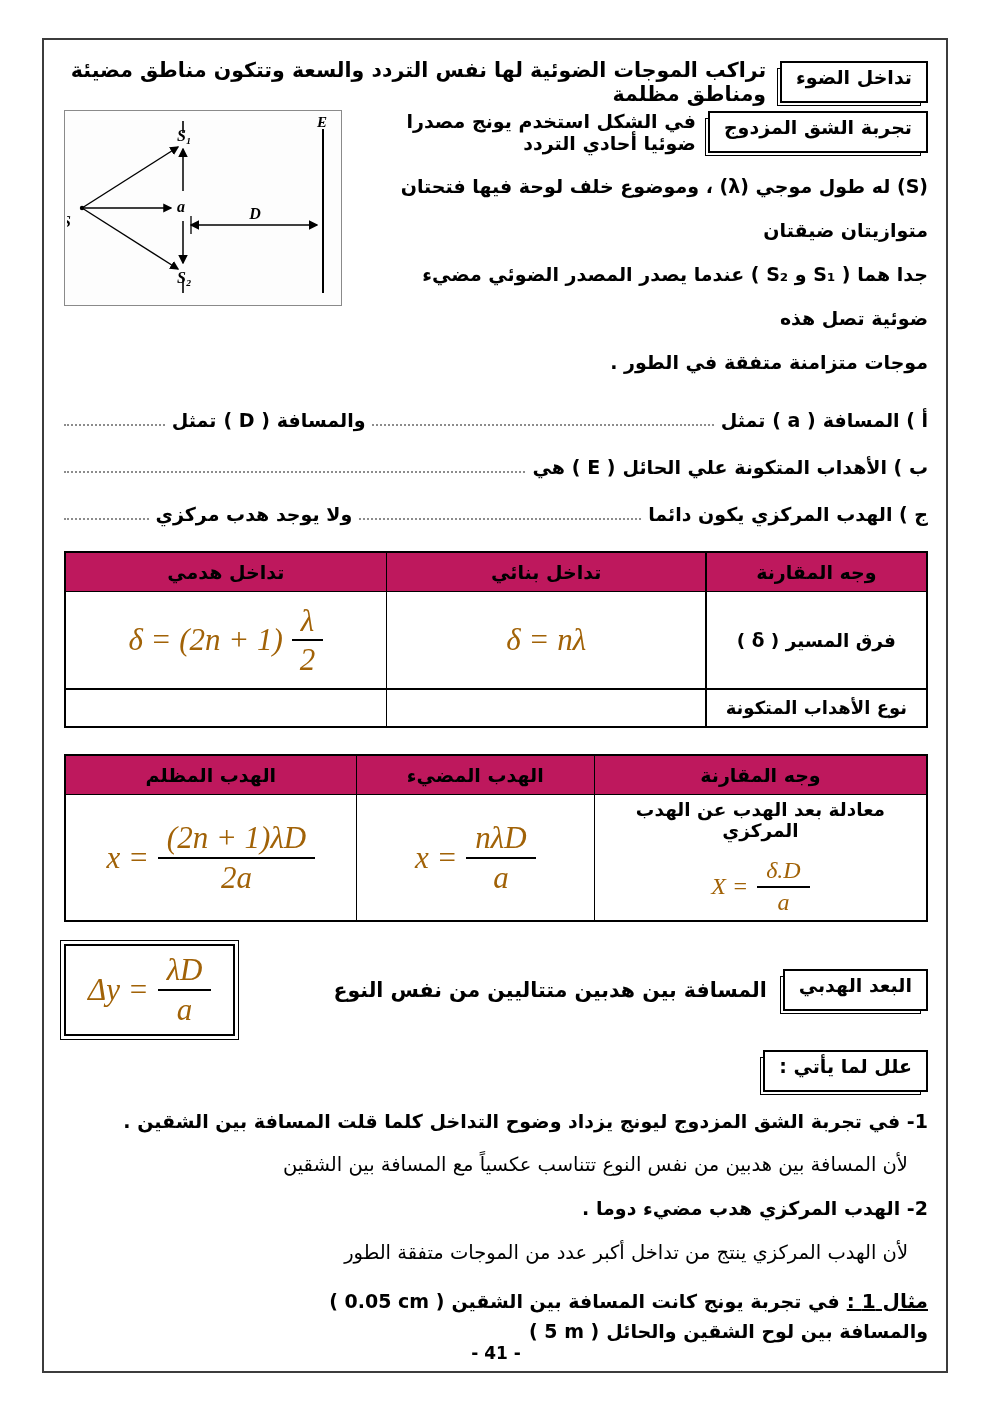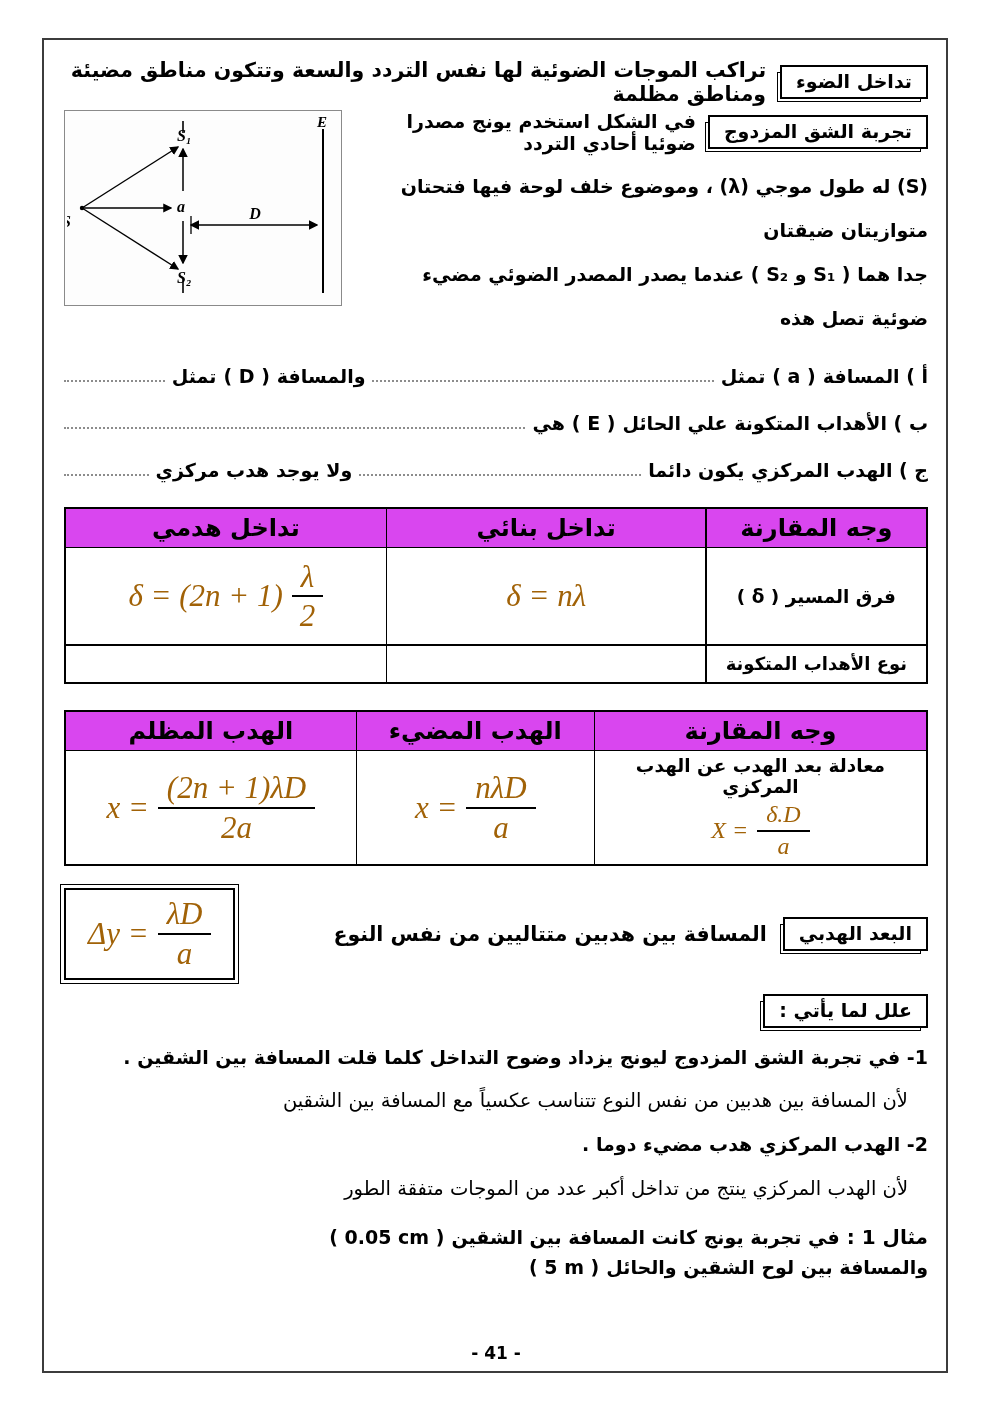--- a/index.html
+++ b/index.html
@@ -14,21 +14,21 @@
     border:2px solid #3c3c3c; pointer-events:none;
   }
   .content {
     position:absolute; top:52px; right:64px; left:64px;
     font-weight:700; font-size:19px;
   }
 
   
   .badge {
     display:inline-block; background:#fff; border:2px solid #000;
-    padding:3px 14px 5px; font-size:19px; white-space:nowrap;
+    padding:3px 14px 13px; font-size:19px; white-space:nowrap;
     box-shadow:-5px 5px 0 -3px #ffffff, -5px 5px 0 -2px #000000;
   }
 
   .hdr-row { display:flex; align-items:center; gap:14px; margin-top:6px; }
   .headline { font-size:20.5px; font-weight:800; letter-spacing:-0.2px; }
 
   
   .exp { margin-top:4px; }
   .figure {
     float:left; width:278px; height:196px; border:1px solid #8a8a8a;
@@ -46,28 +46,28 @@
   .q-line .t { white-space:nowrap;text-align:center; }
   .bv { font-weight:800; }
   .dots { border-bottom:2.2px dotted #8c8c8c; margin-bottom:5px; min-width:40px; }
   .dots.w1 { flex:0.55 1 40px; }
   .dots.w2 { flex:2 1 120px; }
   .dots.w3 { flex:1 1 200px; }
 
   
   .tbl { display:grid; border:2px solid #000; margin-top:26px; background:#000; gap:1.4px; padding:0; }
   .tbl > div { background:#fff; display:flex; align-items:center; justify-content:center; text-align:center; padding:4px 6px; }
-  .tbl .th { background:#d946ef; font-size:24px; min-height:38px; }
+  .tbl .th { background:#be185d; font-size:19px; min-height:38px; }
   .tbl1 { grid-template-columns:25.5% 37% auto; }
   .tbl2 { grid-template-columns:38.5% 27.5% auto; }
   .tbl1 .f-row { min-height:96px; }
   .tbl1 .sm-row { min-height:36px; font-size:18px; }
   .tbl2 .b-row { min-height:108px; }
   .lbl-cell { font-size:18.5px; }
-  .stack { flex-direction:column; gap:4px; }
+  .stack { flex-direction:column; gap:16px; }
 
   
   .formula {
     direction:ltr; unicode-bidi:isolate;
     font-family:"Liberation Serif","DejaVu Serif",serif;
     font-style:italic; font-weight:500; font-size:31px;
     display:inline-flex; align-items:center; gap:9px; color:#a16207;
   }
   .formula.f-sm { font-size:24px; }
   .frac { display:inline-flex; flex-direction:column; align-items:center; line-height:1.15; }
@@ -81,21 +81,21 @@
     padding:6px 22px; background:#fff; display:inline-flex; justify-content:center;
   }
   .reason-badge-row { margin-top:14px; }
 
   
   .reasons p { text-align:right; margin-top:15px; line-height:1.5; }
   .reasons .ans { padding-right:20px; font-weight:400; font-size:19.5px; }
 
   
   .ex-line { display:flex; flex-wrap:wrap; align-items:baseline; gap:7px; margin-top:22px; }
-  .ex-label { font-weight:800; font-size:20px; white-space:nowrap; }
+  .ex-label { text-decoration:underline; font-weight:800; font-size:20px; white-space:nowrap; }
 
   .footer { position:absolute; bottom:40px; left:0; right:0; text-align:center; font-size:17px; font-weight:700; }
 </style>
 </head>
 <body>
 
 <div class="sheet">
   <div class="frame"></div>
 
   <div class="content">
@@ -138,20 +138,21 @@
           <text x="4" y="114" text-anchor="start" font-size="16" class="fig-lbl">S</text>
         </svg>
       </div>
 
       <div class="exp-head">
         <span class="badge">تجربة الشق المزدوج</span>
         <span>في الشكل استخدم يونج مصدرا ضوئيا أحادي التردد</span>
       </div>
       <p class="pline">(S) له طول موجي (λ) ، وموضوع خلف لوحة فيها فتحتان متوازيتان ضيقتان</p>
       <p class="pline">جدا هما ( S₁ و S₂ ) عندما يصدر المصدر الضوئي مضيء ضوئية تصل هذه</p>
+      <p class="pline">موجات متزامنة متفقة في الطور .</p>
       <div class="clear"></div>
     </div>
 
     <div class="qs">
       <div class="q-line">
         <span class="t">أ ) المسافة</span>
         <span class="t bv">( a )</span>
         <span class="t">تمثل</span>
         <span class="dots w2"></span>
         <span class="t">والمسافة</span>

